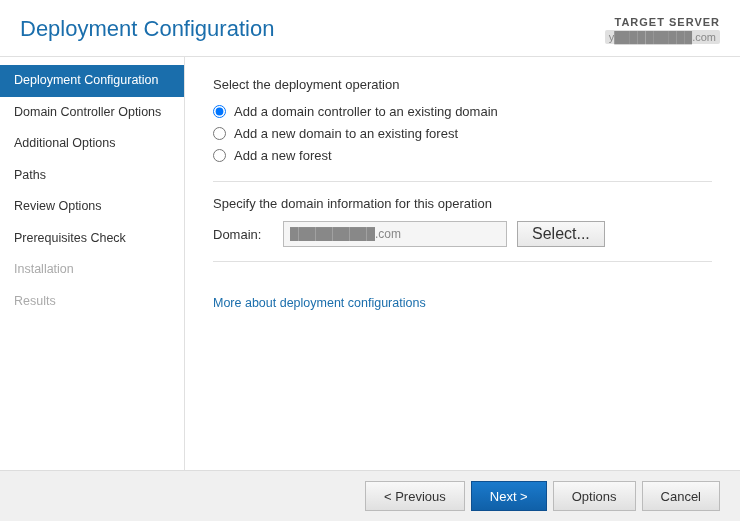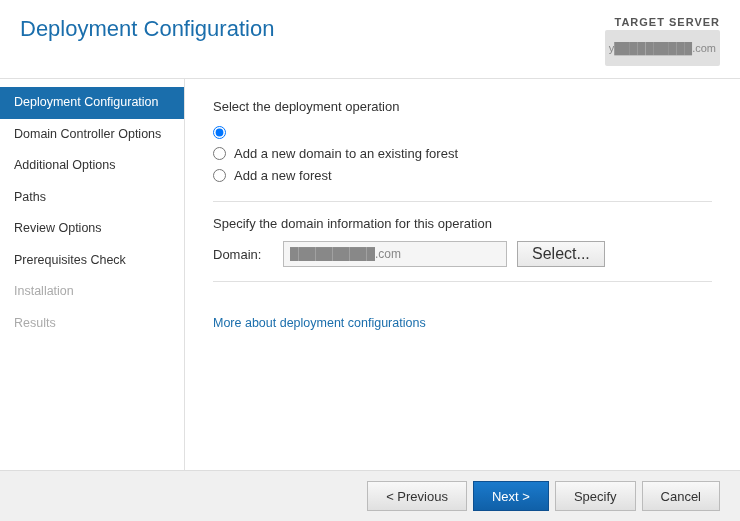--- a/index.html
+++ b/index.html
@@ -38,21 +38,21 @@
       color: #555;
       font-size: 11px;
       letter-spacing: 1px;
       display: block;
     }
     .header-server .server-name {
       color: #888;
       font-size: 11px;
       background: #e0e0e0;
       border-radius: 2px;
-      padding: 12px 4px;
+      padding: 1px 4px;
       display: inline-block;
       margin-top: 2px;
     }
 
     
     .main {
       display: flex;
       flex: 1;
       overflow: hidden;
     }
@@ -252,20 +252,21 @@
     </div>
   </div>
 
   <div class="content">
 
     <div class="section-title">Select the deployment operation</div>
 
     <div class="radio-group">
       <div class="radio-item">
         <input type="radio" name="deployment-op" id="add-dc-existing" checked="" style="">
+        <label for="add-dc-existing">Add a domain controller to an existing domain</label>
       </div>
       <div class="radio-item">
         <input type="radio" name="deployment-op" id="add-domain-existing" style="">
         <label for="add-domain-existing">Add a new domain to an existing forest</label>
       </div>
       <div class="radio-item">
         <input type="radio" name="deployment-op" id="add-new-forest" style="">
         <label for="add-new-forest">Add a new forest</label>
       </div>
     </div>
@@ -285,15 +286,15 @@
 
 
     <a class="more-info-link" href="#">More about deployment configurations</a>
 
   </div>
 </div>
 
 <div class="footer">
   <button class="footer-btn">&lt; Previous</button>
   <button class="footer-btn primary">Next &gt;</button>
-  <button class="footer-btn">Specify</button>
+  <button class="footer-btn">Options</button>
   <button class="footer-btn">Cancel</button>
 </div>
 
 </body></html>

